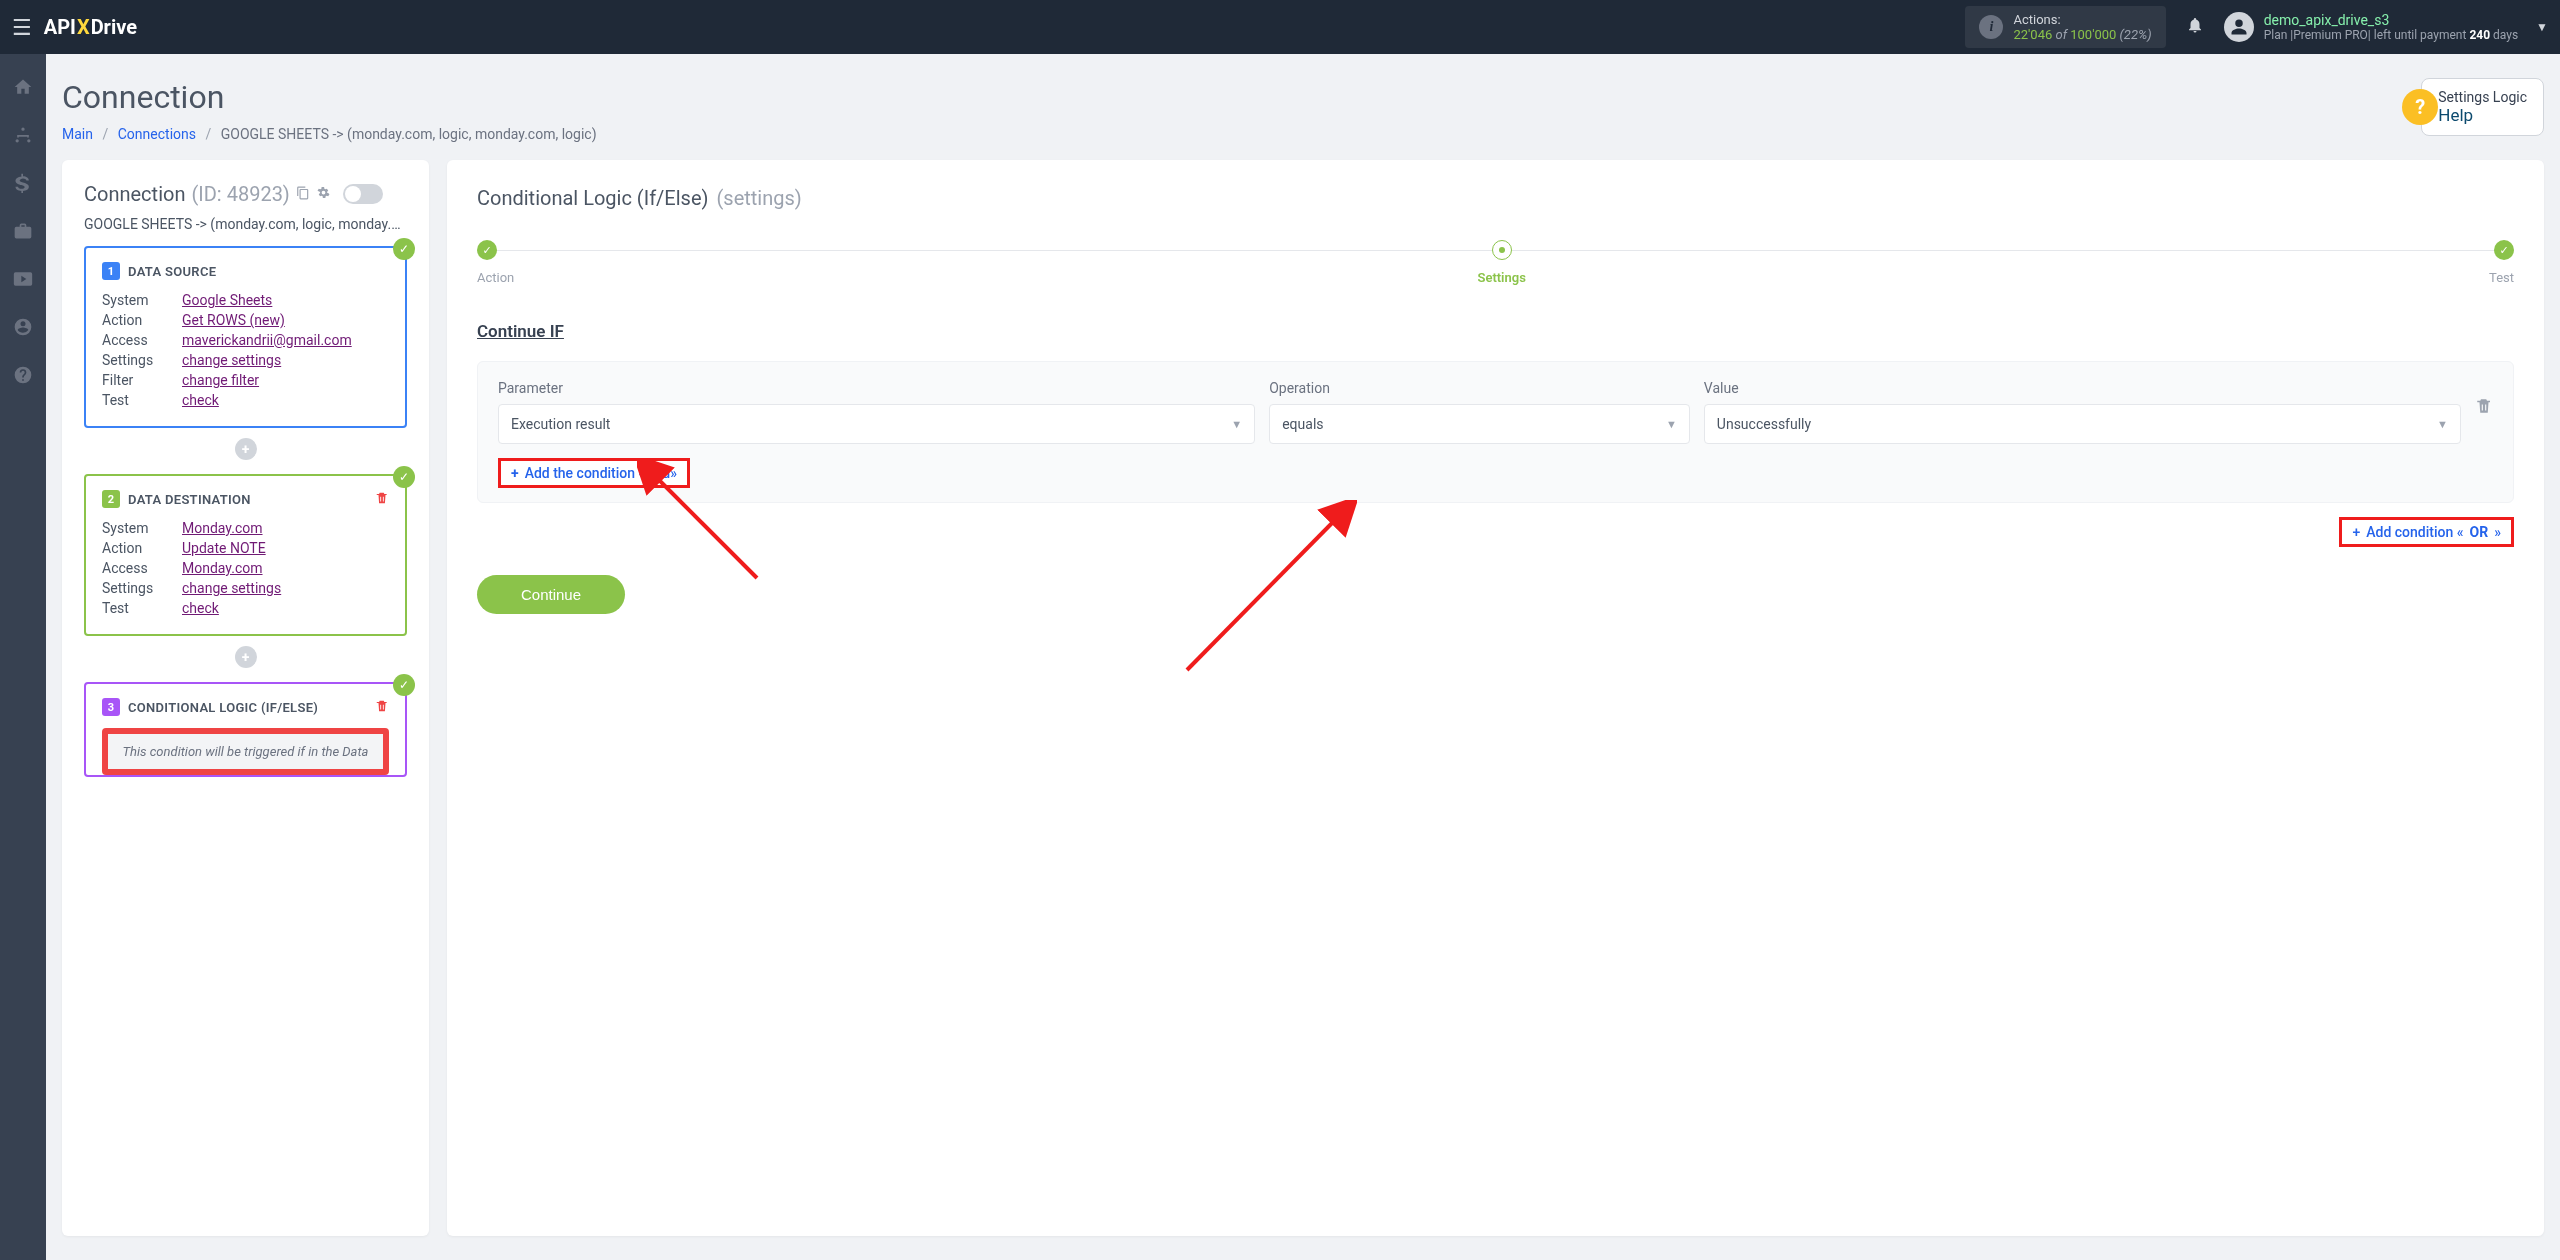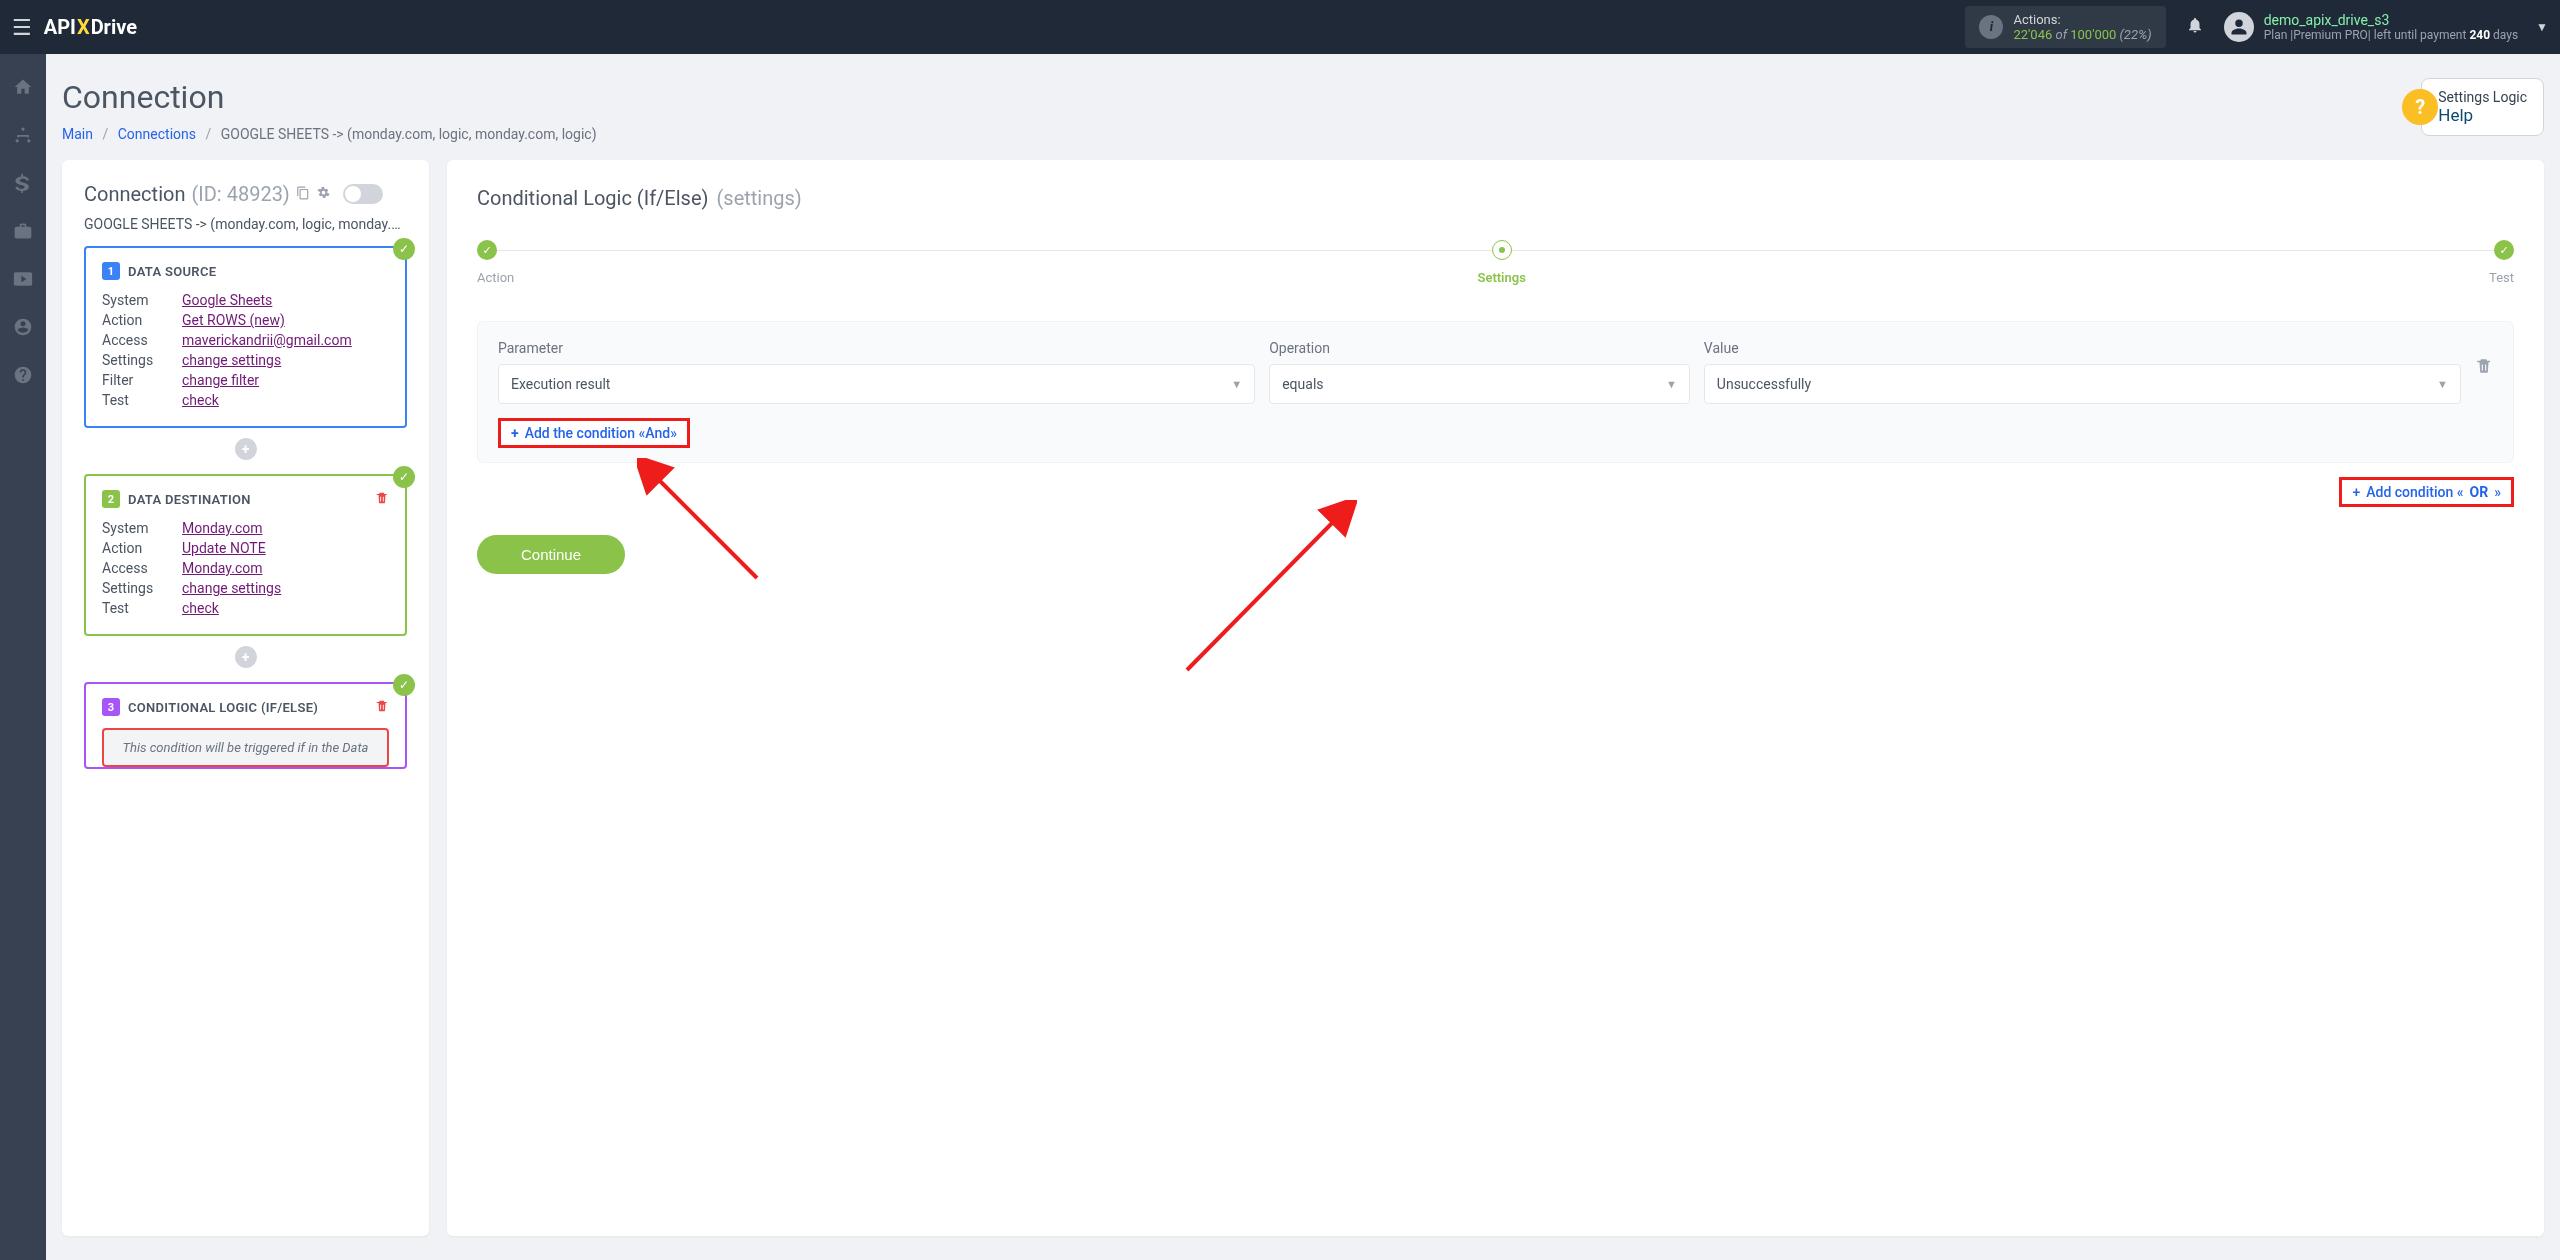--- a/index.html
+++ b/index.html
@@ -63,21 +63,21 @@
     .card-check { position: absolute; top: -10px; right: -10px; width: 22px; height: 22px; background: #8bc34a; border-radius: 50%; display: flex; align-items: center; justify-content: center; color: #fff; font-size: 12px; }
     .card-header { display: flex; align-items: center; justify-content: space-between; margin-bottom: 12px; }
     .card-title { display: flex; align-items: center; gap: 8px; font-size: 13px; font-weight: 600; color: #4b5563; letter-spacing: 0.3px; }
     .card-num { width: 18px; height: 18px; background: #3b82f6; color: #fff; border-radius: 3px; display: flex; align-items: center; justify-content: center; font-size: 11px; font-weight: bold; }
     .card-green .card-num { background: #8bc34a; }
     .card-purple .card-num { background: #a855f7; }
     .trash-icon { color: #ef4444; cursor: pointer; }
     .card-row { display: flex; font-size: 14px; margin-bottom: 4px; }
     .card-row .label { width: 80px; color: #4b5563; }
     .card-row .value { color: #701a75; }
-    .card-purple-body { background: #f3f4f6; border: 2px solid #ef4444; border-radius: 4px; padding: 10px; font-size: 13px; color: #6b7280; text-align: center; font-style: italic;}
+    .card-purple-body { background: #f3f4f6; border: 6px solid #ef4444; border-radius: 4px; padding: 10px; font-size: 13px; color: #6b7280; text-align: center; font-style: italic;}
 
     .plus-divider { display: flex; justify-content: center; margin: 8px 0 14px; }
     .plus-circle { width: 22px; height: 22px; background: #d1d5db; border-radius: 50%; display: flex; align-items: center; justify-content: center; color: #fff; font-size: 14px; font-weight: bold; cursor: pointer; }
 
     .main-panel { flex: 1; background: #fff; border-radius: 6px; padding: 26px 30px; box-shadow: 0 1px 3px rgba(0,0,0,0.05); }
     .mp-title { font-size: 20px; color: #4b5563; display: flex; gap: 8px; margin-bottom: 30px; }
     .mp-title .sub { color: #9ca3af; }
 
     .stepper { display: flex; justify-content: space-between; align-items: center; position: relative; margin-bottom: 36px; }
     .stepper::before { content: ""; position: absolute; left: 10px; right: 10px; top: 10px; height: 1px; background: #e5e7eb; }
@@ -342,20 +342,21 @@
           <div class="step">
             <span class="step-circle current"></span>
             <span class="step-label active">Settings</span>
           </div>
           <div class="step right">
             <span class="step-circle">✓</span>
             <span class="step-label">Test</span>
           </div>
         </div>
 
+        <div class="section-title">Continue IF</div>
 
         <div class="condition-group">
           <div class="cond-row">
             <div class="cond-col param">
               <span class="cond-label">Parameter</span>
               <div class="select-box">
                 <span>Execution result</span>
                 <span class="select-chevron">▼</span>
               </div>
             </div>

